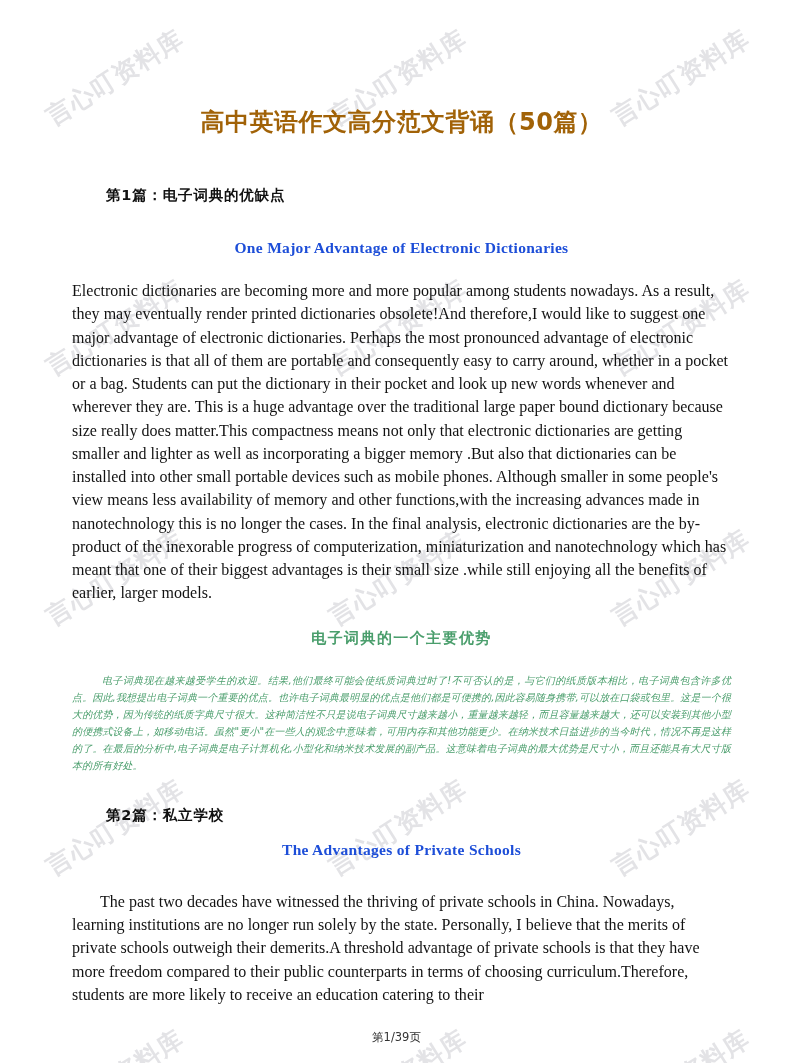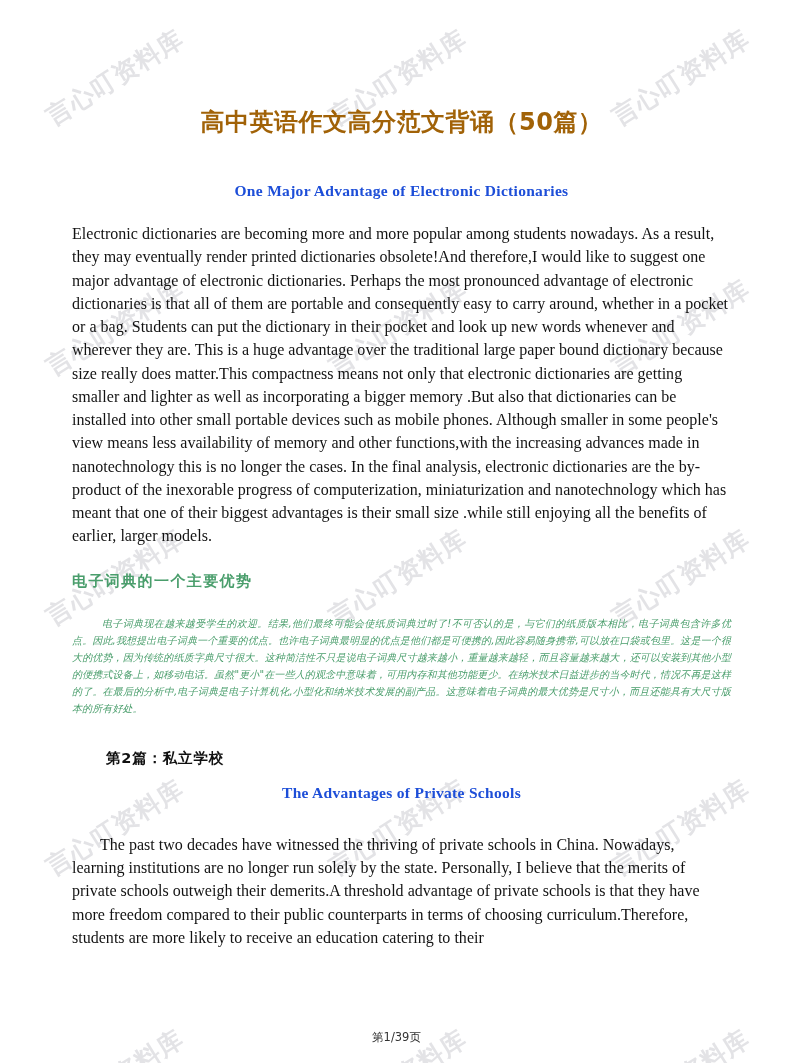--- a/index.html
+++ b/index.html
@@ -92,21 +92,21 @@
     line-height: 1.455;
     text-align: left;
     color: #121212;
     margin: 0;
     letter-spacing: 0.02px;
   }
   .para-1 { padding-top: 22px; }
   .para-2 { padding-top: 31px; text-indent: 28px; }
 
   .cn-heading {
-    text-align: left;
+    text-align: center;
     font-family: "DejaVu Sans", "Liberation Sans", sans-serif;
     font-size: 15px;
     letter-spacing: 1.4px;
     margin: 0;
     padding-top: 24px;
     color: #4a9e6c;
   }
 
   .cn-body {
     font-family: "DejaVu Sans", "Liberation Sans", sans-serif;
@@ -153,20 +153,21 @@
       <span class="watermark" style="left: 606px; top: 855px;">言心叮资料库</span>
       <span class="watermark" style="left: 40px; top: 1105px;">言心叮资料库</span>
       <span class="watermark" style="left: 323px; top: 1105px;">言心叮资料库</span>
       <span class="watermark" style="left: 606px; top: 1105px;">言心叮资料库</span>
     </div>
 
   <div class="content">
 
     <h1 class="doc-title">高中英语作文高分范文背诵（50篇）</h1>
 
+    <h2 class="section-heading heading-1">第1篇：电子词典的优缺点</h2>
 
     <h3 class="essay-title title-1">One Major Advantage of Electronic Dictionaries</h3>
 
     <p class="body-en para-1">Electronic dictionaries are becoming more and more popular among students nowadays. As a result, they may eventually render printed dictionaries obsolete!And therefore,I would like to suggest one major advantage of electronic dictionaries. Perhaps the most pronounced advantage of electronic dictionaries is that all of them are portable and consequently easy to carry around, whether in a pocket or a bag. Students can put the dictionary in their pocket and look up new words whenever and wherever they are. This is a huge advantage over the traditional large paper bound dictionary because size really does matter.This compactness means not only that electronic dictionaries are getting smaller and lighter as well as incorporating a bigger memory .But also that dictionaries can be installed into other small portable devices such as mobile phones. Although smaller in some people's view means less availability of memory and other functions,with the increasing advances made in nanotechnology this is no longer the cases. In the final analysis, electronic dictionaries are the by-product of the inexorable progress of computerization, miniaturization and nanotechnology which has meant that one of their biggest advantages is their small size .while still enjoying all the benefits of earlier, larger models.</p>
 
     <h3 class="cn-heading">电子词典的一个主要优势</h3>
 
     <p class="cn-body">电子词典现在越来越受学生的欢迎。结果,他们最终可能会使纸质词典过时了!不可否认的是，与它们的纸质版本相比，电子词典包含许多优点。因此,我想提出电子词典一个重要的优点。也许电子词典最明显的优点是他们都是可便携的,因此容易随身携带,可以放在口袋或包里。这是一个很大的优势，因为传统的纸质字典尺寸很大。这种简洁性不只是说电子词典尺寸越来越小，重量越来越轻，而且容量越来越大，还可以安装到其他小型的便携式设备上，如移动电话。虽然"更小"在一些人的观念中意味着，可用内存和其他功能更少。在纳米技术日益进步的当今时代，情况不再是这样的了。在最后的分析中,电子词典是电子计算机化,小型化和纳米技术发展的副产品。这意味着电子词典的最大优势是尺寸小，而且还能具有大尺寸版本的所有好处。</p>
 
     <h2 class="section-heading heading-2">第2篇：私立学校</h2>

